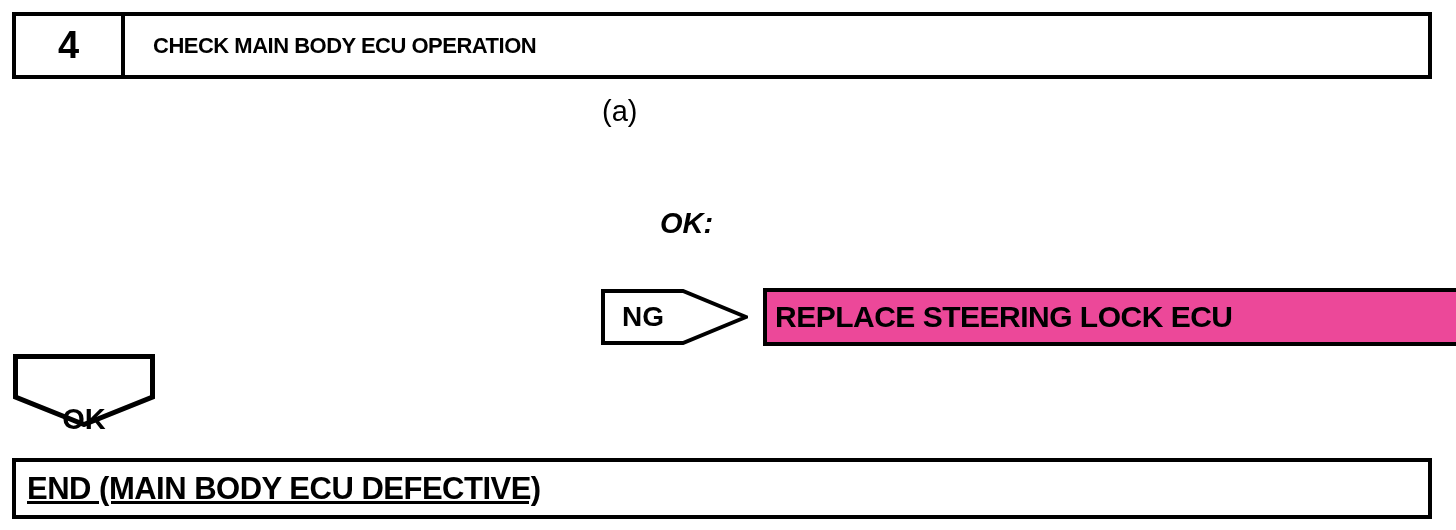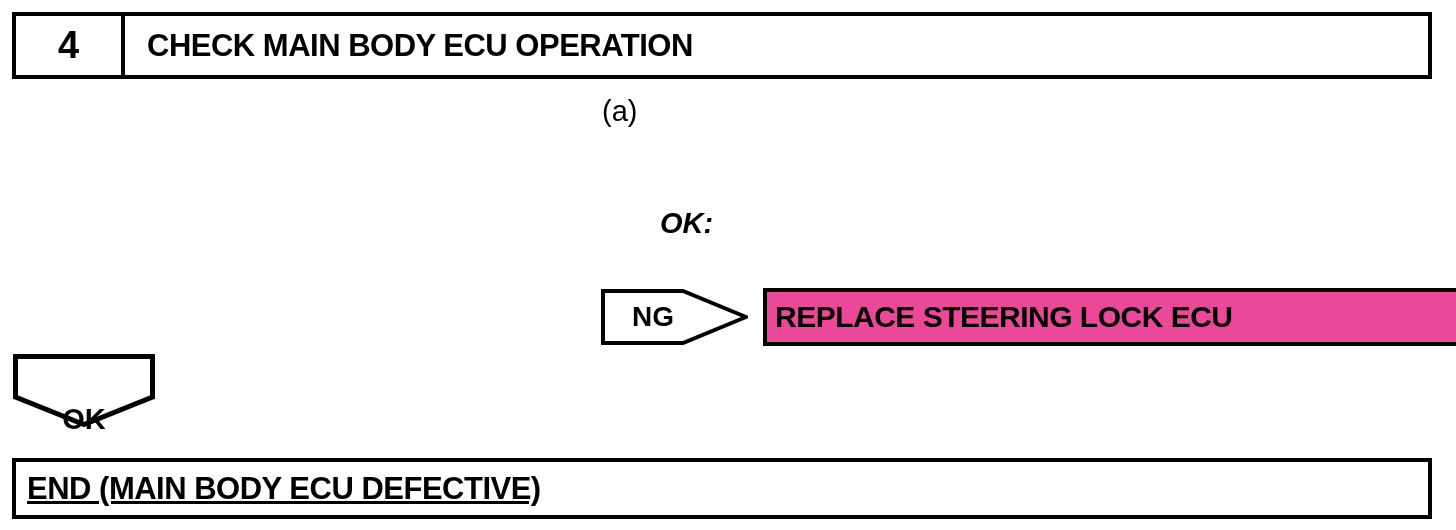--- a/index.html
+++ b/index.html
@@ -35,22 +35,22 @@
     display: flex;
     align-items: center;
     justify-content: center;
     font-size: 38px;
     font-weight: bold;
   }
   .step-title {
     flex: 1;
     display: flex;
     align-items: center;
-    padding-left: 22px;
-    font-size: 31px;
+    padding-left: 28px;
+    font-size: 22px;
     font-weight: bold;
     letter-spacing: -0.5px;
     white-space: nowrap;
   }
 
   
   .marker {
     position: absolute;
     left: 602px; top: 94px;
     font-size: 29px;
@@ -82,21 +82,21 @@
 
   
   .ng-arrow {
     position: absolute;
     left: 601px; top: 289px;
     width: 147px; height: 56px;
   }
   .ng-arrow svg { display: block; width: 147px; height: 56px; }
   .ng-arrow .label {
     position: absolute;
-    left: 10px; top: 0;
+    left: 0; top: 0;
     width: 84px; height: 56px;
     display: flex;
     align-items: center;
     justify-content: center;
     font-size: 28px;
     font-weight: bold;
   }
   .ng-box {
     position: absolute;
     left: 763px; top: 288px;

